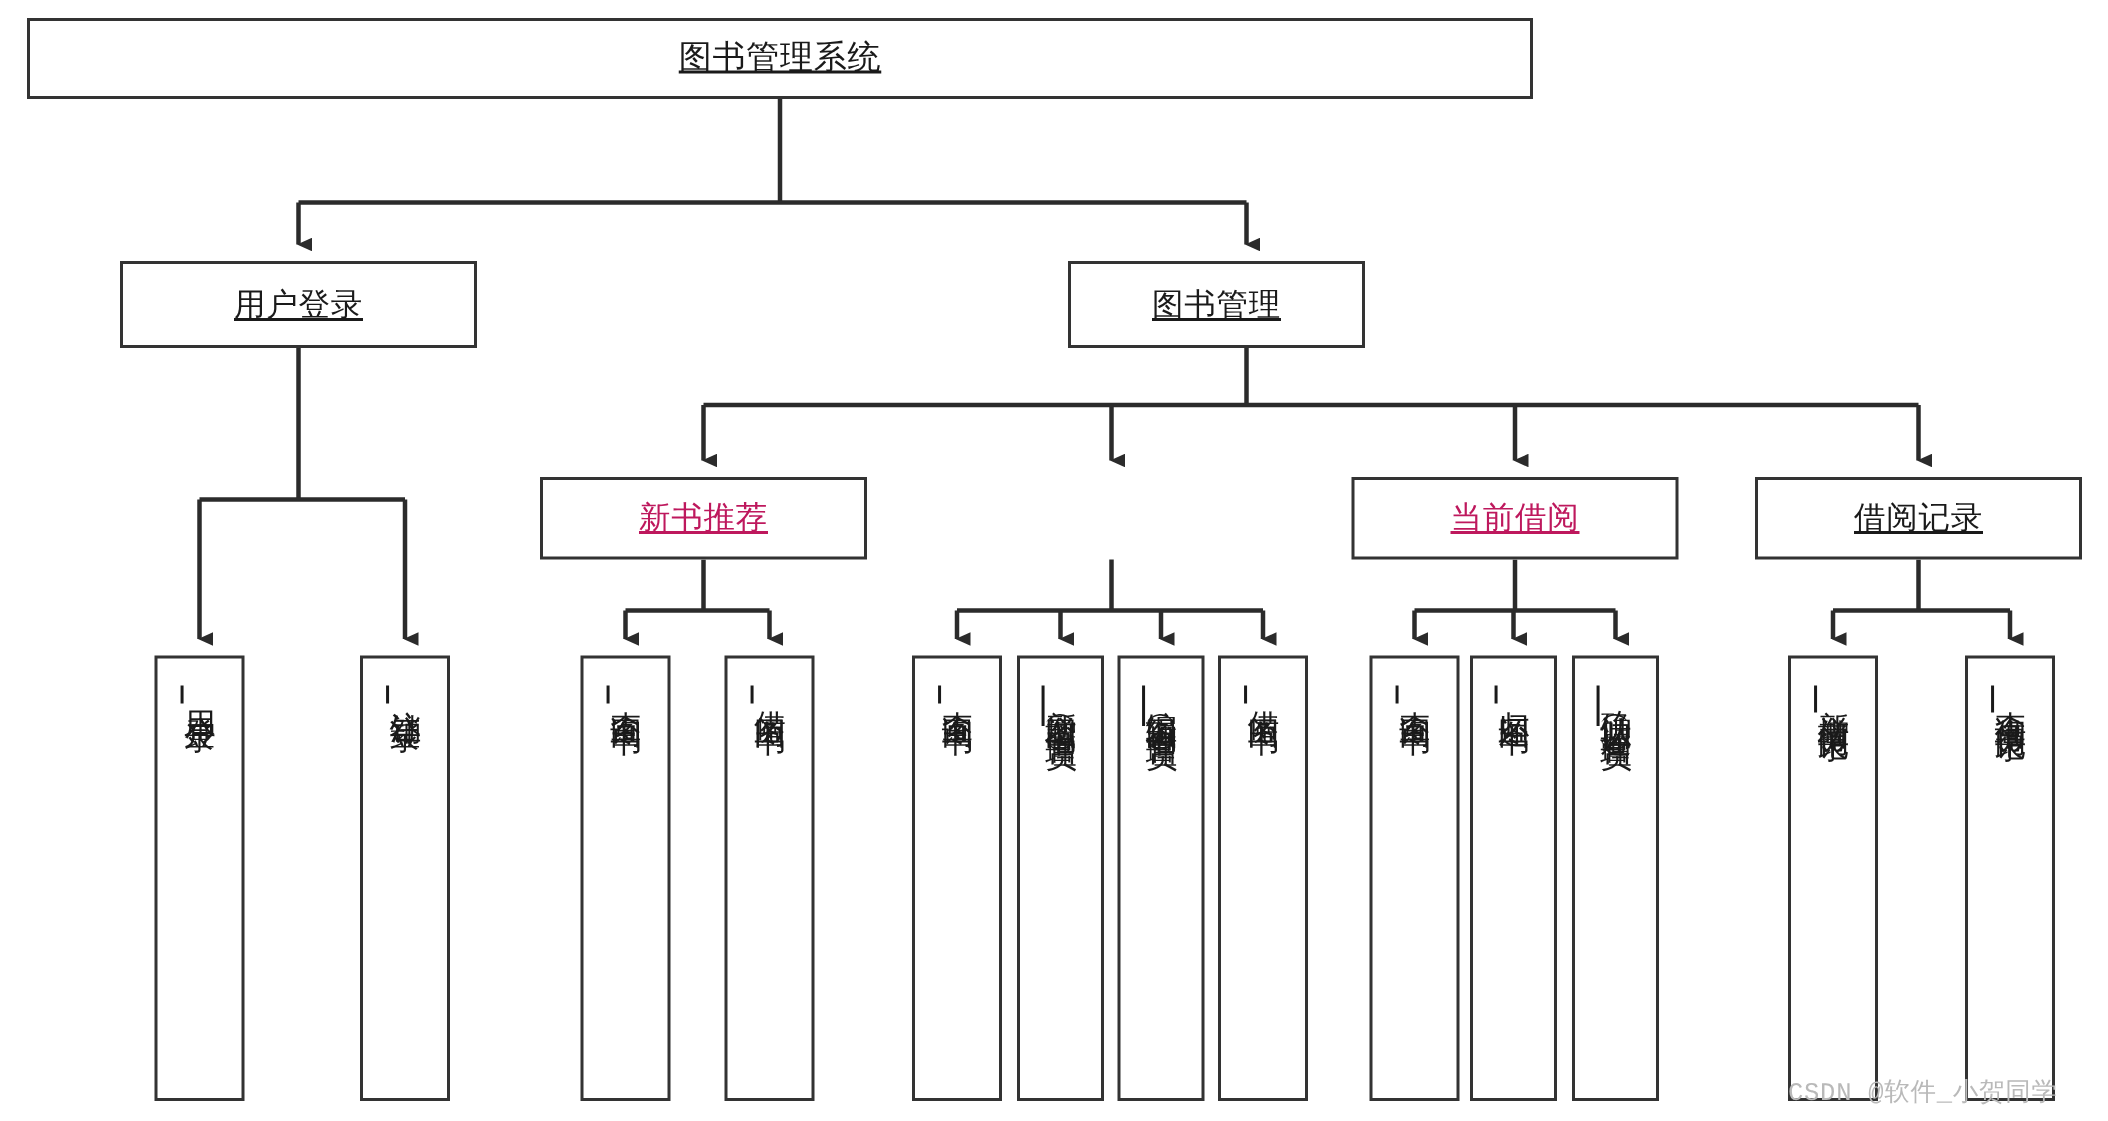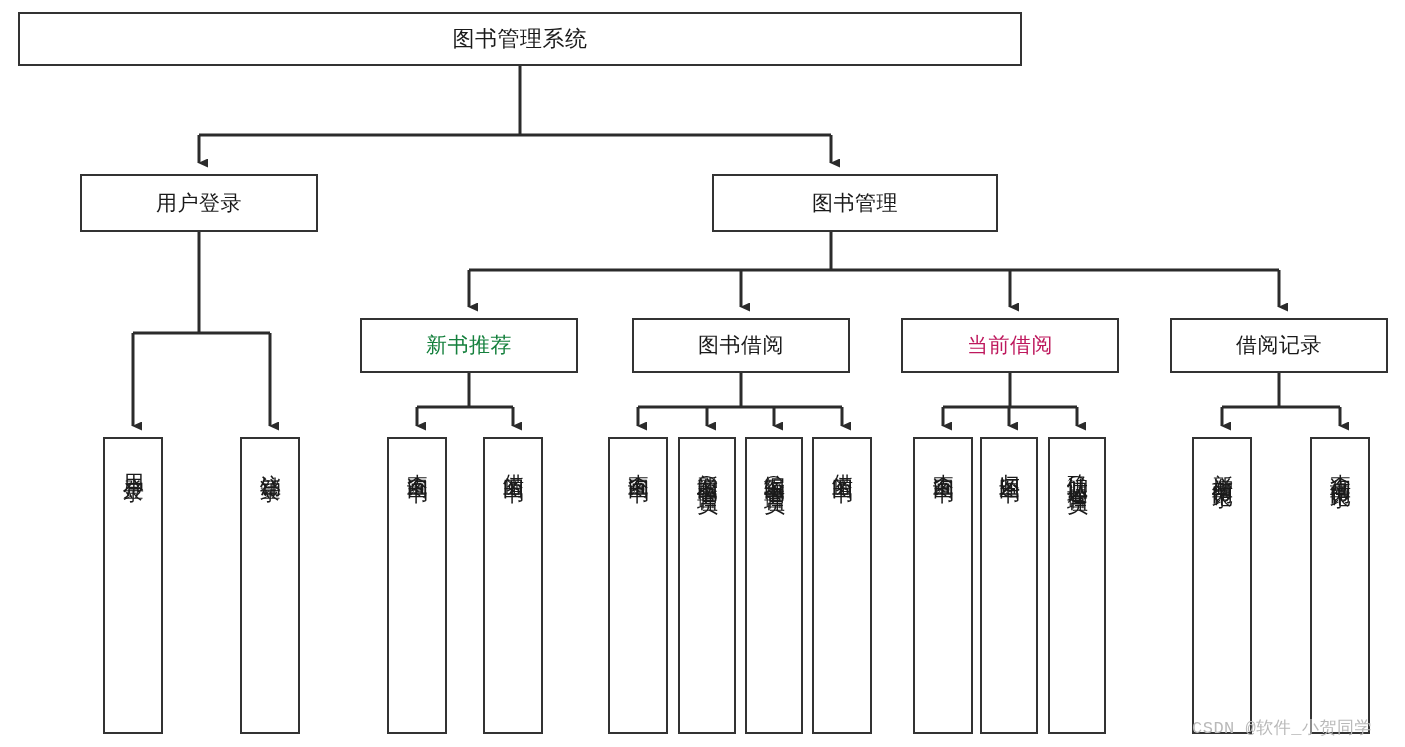--- a/index.html
+++ b/index.html
@@ -32,20 +32,21 @@
   .node {
     position: absolute;
     box-sizing: border-box;
     background: #ffffff;
     border: 2px solid #84cc16;
     display: flex;
     align-items: center;
     justify-content: center;
     text-align: center;
     color: #1a1a1a;
+    text-decoration: underline;
   }
   .node .label {
     display: block;
     line-height: 1.18;
     letter-spacing: 0.5px;
   }
   .node.horiz .label {
     writing-mode: horizontal-tb;
     font-size: 21px;
   }
@@ -126,29 +127,26 @@
     </g>
   </svg>
 
   <div class="node horiz" id="title-node" style="left: 18px; top: 12px; width: 1004px; height: 54px; border-color: rgb(51, 51, 51); background: rgb(255, 255, 255); color: rgb(26, 26, 26);">
     <span class="label">图书管理系统</span>
   </div>
 
   <div class="node horiz" style="left: 80px; top: 174px; width: 238px; height: 58px; border-color: rgb(51, 51, 51); background: rgb(255, 255, 255); color: rgb(26, 26, 26);">
     <span class="label">用户登录</span>
   </div>
-  <div class="node horiz" style="left: 712px; top: 174px; width: 286px; height: 58px; border-color: rgb(51, 51, 51); background: rgb(255, 255, 255); color: rgb(26, 26, 26);">
+  <div class="node horiz" style="left: 712px; top: 174px; width: 198px; height: 58px; border-color: rgb(51, 51, 51); background: rgb(255, 255, 255); color: rgb(26, 26, 26);">
     <span class="label">图书管理</span>
   </div>
 
-  <div class="node horiz" style="left: 360px; top: 318px; width: 218px; height: 55px; border-color: rgb(51, 51, 51); background: rgb(255, 255, 255); color: #15803d;">
+  <div class="node horiz" style="left: 360px; top: 318px; width: 218px; height: 55px; border-color: rgb(51, 51, 51); background: rgb(255, 255, 255); color: #be185d;">
     <span class="label">新书推荐</span>
-  </div>
-  <div class="node horiz" style="left: 632px; top: 318px; width: 218px; height: 55px; border-color: rgb(51, 51, 51); background: rgb(255, 255, 255); color: rgb(26, 26, 26);">
-    <span class="label">图书借阅</span>
   </div>
   <div class="node horiz" style="left: 901px; top: 318px; width: 218px; height: 55px; border-color: rgb(51, 51, 51); background: rgb(255, 255, 255); color: #be185d;">
     <span class="label">当前借阅</span>
   </div>
   <div class="node horiz" style="left: 1170px; top: 318px; width: 218px; height: 55px; border-color: rgb(51, 51, 51); background: rgb(255, 255, 255); color: rgb(26, 26, 26);">
     <span class="label">借阅记录</span>
   </div>
 
   <div class="node vert" style="left: 103px; top: 437px; width: 60px; height: 297px; border-color: rgb(51, 51, 51); background: rgb(255, 255, 255); color: rgb(26, 26, 26);">
     <span class="label">用户登录</span>

